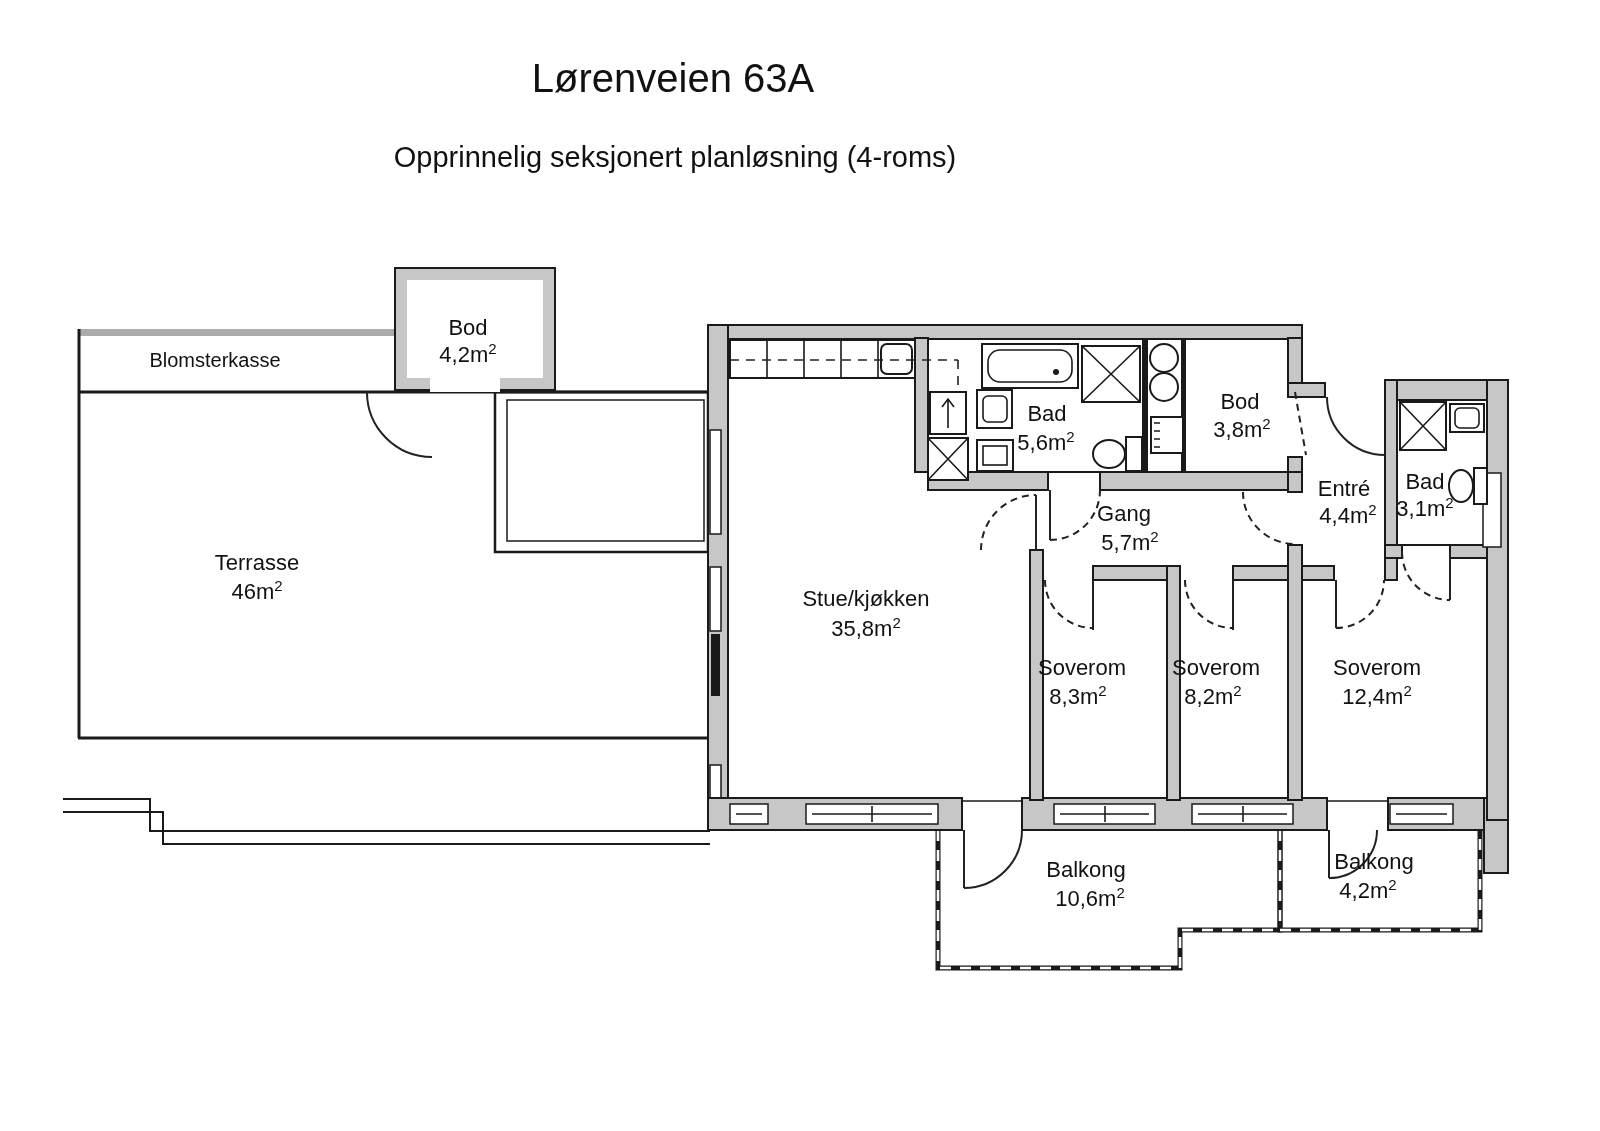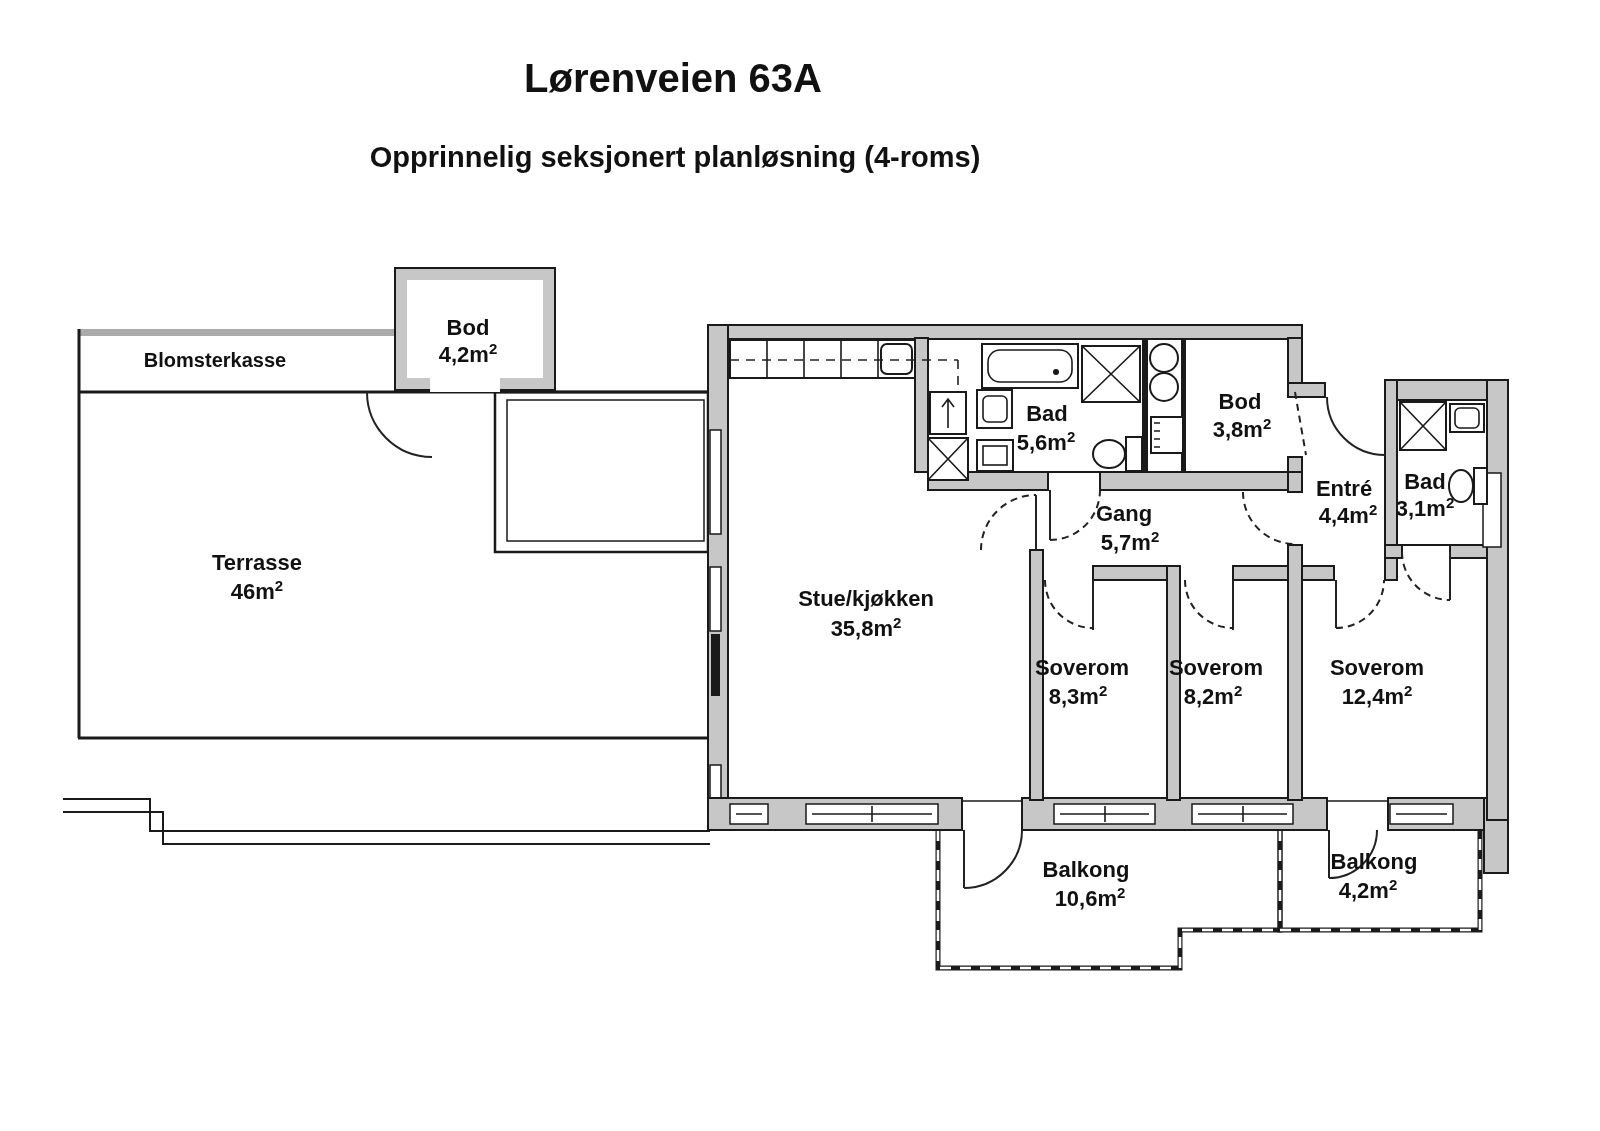--- a/index.html
+++ b/index.html
@@ -1,19 +1,19 @@
 <!DOCTYPE html>
 <html style="--wall-fill: #c7c7c7; --line: #1a1a1a; --tile-bg: #f3f3f3; --tile-grid: #9a9a9a; --text: #111111;"><head>
 <meta charset="utf-8">
 <style>
   :root{
     --wall-fill:#c7c7c7; --line:#1a1a1a; --tile-bg:#f3f3f3; --tile-grid:#9a9a9a; --text:#111;
   }
   html,body{margin:0;padding:0;background:#fff;}
-  .page{width:1600px;height:1131px;background:#fff;position:relative;font-family:"Liberation Sans",sans-serif;font-weight:bold;}
+  .page{width:1600px;height:1131px;background:#fff;position:relative;font-family:"Liberation Sans",sans-serif;}
   svg{display:block}
   .wall{fill:var(--wall-fill);stroke:var(--line);stroke-width:2}
   .ln{stroke:var(--line);fill:none}
   .white{fill:#fff;stroke:var(--line);stroke-width:1.5}
   .fixture{fill:#fff;stroke:var(--line);stroke-width:2}
   .fline{stroke:var(--line);stroke-width:1.6;fill:none}
   .door{stroke:#222;stroke-width:2;fill:none}
   .dash{stroke-dasharray:7 5}
   .kdash{stroke:#222;stroke-width:1.6;fill:none;stroke-dasharray:9 7}
   .rail{stroke:var(--line);stroke-width:5;fill:none}

